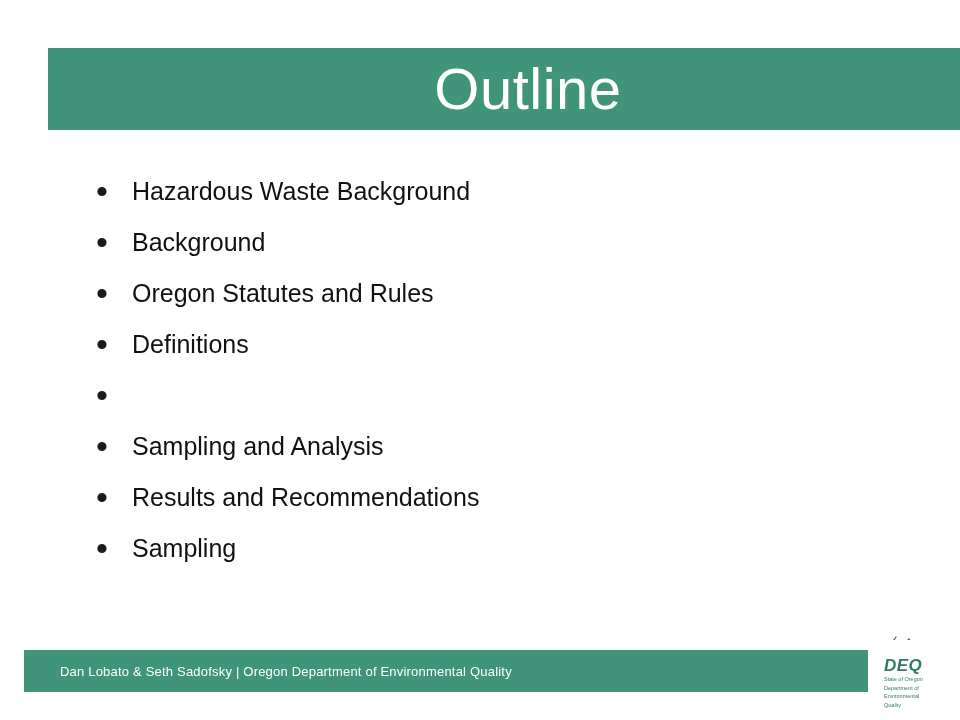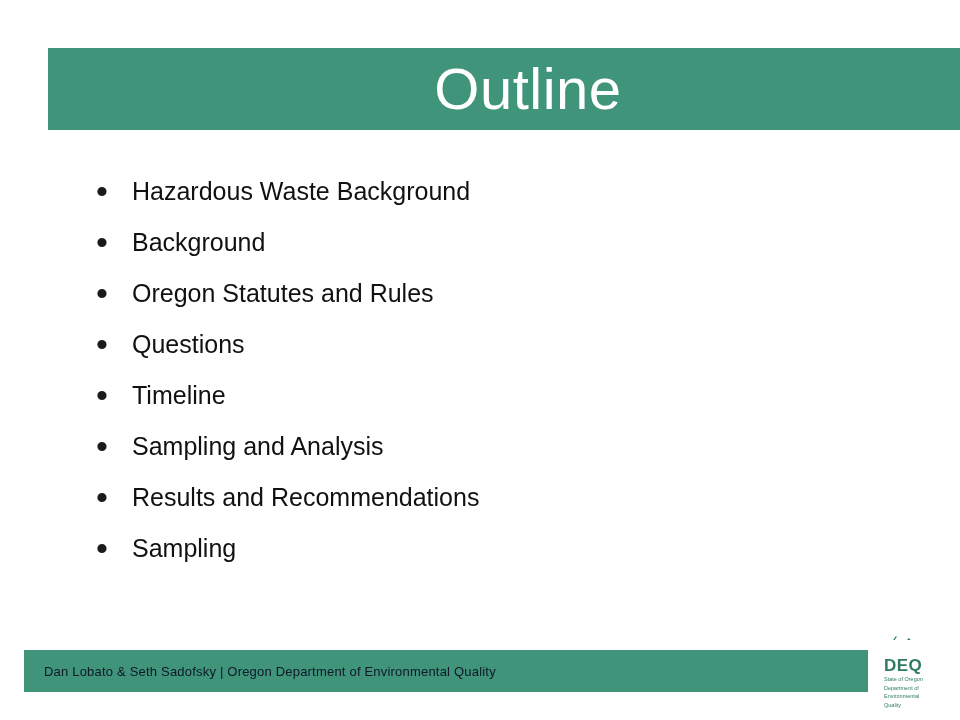--- a/index.html
+++ b/index.html
@@ -77,23 +77,23 @@
     position: absolute;
     left: 24px;
     top: 650px;
     width: 844px;
     height: 42px;
     background: #3f9479;
     display: flex;
     align-items: center;
   }
   .footer-text {
-    color: #0f172a;
+    color: #ffffff;
     font-size: 13px;
-    padding-left: 20px;
+    padding-left: 36px;
     letter-spacing: 0.2px;
     white-space: nowrap;
   }
 
   
   .deq-logo {
     position: absolute;
     left: 884px;
     top: 630px;
     width: 62px;
@@ -109,20 +109,21 @@
     overflow: hidden;
   }
   .deq-mark svg { display: block; }
   .deq-word {
     color: #2f7a62;
     font-size: 17px;
     font-weight: bold;
     line-height: 17px;
     letter-spacing: 0.5px;
     margin-top: 17px;
+    font-style: italic;
   }
   .deq-sub {
     color: #2f7a62;
     font-size: 5.5px;
     line-height: 6.5px;
     margin-top: 2px;
   }
 </style>
 </head>
 <body>
@@ -145,26 +146,25 @@
       <span class="bullet-text">Background</span>
     </div>
 
     <div class="bullet-item">
       <span class="bullet-dot">•</span>
       <span class="bullet-text">Oregon Statutes and Rules</span>
     </div>
 
     <div class="bullet-item">
       <span class="bullet-dot">•</span>
-      <span class="bullet-text">Questions</span>
-    </div>
-
-    <div class="bullet-item">
-      <span class="bullet-dot">•</span>
-      <span class="bullet-text">Timeline</span>
+      <span class="bullet-text">Definitions</span>
+    </div>
+
+    <div class="bullet-item">
+      <span class="bullet-dot">•</span>
     </div>
 
     <div class="bullet-item">
       <span class="bullet-dot">•</span>
       <span class="bullet-text">Sampling and Analysis</span>
     </div>
 
     <div class="bullet-item">
       <span class="bullet-dot">•</span>
       <span class="bullet-text">Results and Recommendations</span>

